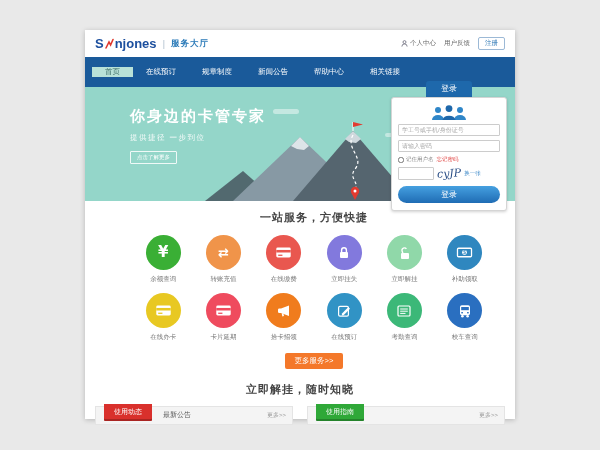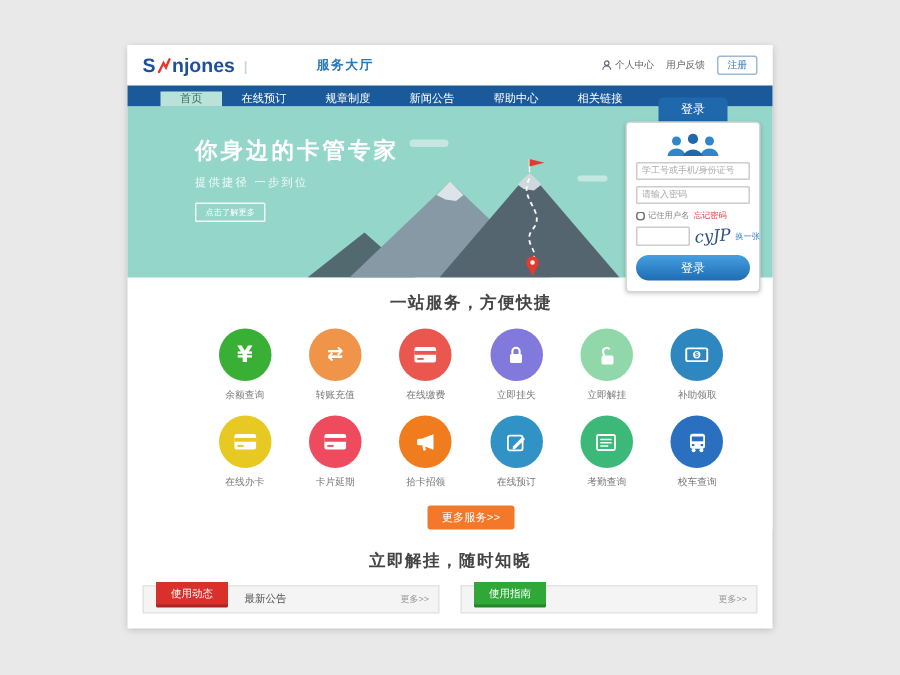--- a/index.html
+++ b/index.html
@@ -12,45 +12,45 @@
   .page{
     position:absolute;left:85px;top:30px;width:430px;height:389px;
     background:#fff;box-shadow:0 1px 5px rgba(0,0,0,.22);
   }
 
   
   .topbar{height:27px;display:flex;align-items:center;padding:0 10px;background:#fff;}
   .logo{display:flex;align-items:center;font-size:13px;font-weight:bold;color:#1c4f9e;}
   .logo .mark{margin:0 1px;display:inline-flex;}
   .logo-divider{color:#c9d4de;font-size:9px;margin:0 6px;}
-  .logo-sub{font-size:8.5px;color:#2a7ab8;letter-spacing:1px;margin-left:40px;}
+  .logo-sub{font-size:8.5px;color:#2a7ab8;letter-spacing:1px;}
   .top-links{margin-left:auto;display:flex;align-items:center;gap:8px;font-size:6.5px;color:#666;}
   .top-link{display:flex;align-items:center;gap:2px;cursor:pointer;}
   .register-btn{border:1px solid #9cb9d6;color:#2f78b5;background:#fff;font-size:6.5px;
     padding:1px 6px;border-radius:2px;cursor:pointer;}
 
   
-  .nav{height:14px;display:flex;align-items:flex-end;padding-left:22px;background:#1a5a9a;}
+  .nav{height:30px;display:flex;align-items:center;padding-left:7px;background:#1a5a9a;}
   .nav-item{color:#fff;font-size:7.5px;display:flex;align-items:center;padding:0 13px;cursor:pointer;}
   .nav-item.active{background:#b9e2d8;color:#3a6b64;}
 
   
   .hero{height:114px;position:relative;background:#94d6c9;}
   .hero-text{position:absolute;left:45px;top:20px;color:#fff;}
   .hero-title{font-size:15px;font-weight:bold;letter-spacing:2px;}
   .hero-sub{font-size:7.5px;margin-top:7px;letter-spacing:1.5px;opacity:.92;}
   .hero-btn{display:inline-block;margin-top:8px;border:1px solid rgba(255,255,255,.85);
     color:#fff;font-size:5.5px;padding:2px 6px;border-radius:1px;cursor:pointer;}
   .cloud{position:absolute;background:#fff;opacity:.45;border-radius:8px;}
   .cloud.c1{left:188px;top:22px;width:26px;height:5px;}
   .cloud.c2{left:300px;top:46px;width:20px;height:4px;}
   .mountains{position:absolute;left:120px;bottom:0;}
 
   
-  .login-panel{position:absolute;top:-6px;right:8px;width:90px;z-index:6;}
+  .login-panel{position:absolute;top:-6px;right:8px;width:116px;z-index:6;}
   .login-tab{width:46px;margin:0 auto;background:#1e68ab;color:#fff;font-size:8px;
     text-align:center;padding:2px 0 3px;border-radius:3px 3px 0 0;cursor:pointer;}
   .login-body{background:#fff;border:1px solid #d5d5d5;border-radius:3px;
     padding:4px 6px 7px;box-shadow:0 1px 3px rgba(0,0,0,.18);}
   .avatars{display:block;margin:2px auto 4px;}
   .login-input{display:block;width:100%;box-sizing:border-box;height:12px;margin-bottom:4px;
     border:1px solid #ccc;border-radius:1px;font-size:6px;padding:1px 3px;color:#444;background:#fff;}
   .login-input::placeholder{color:#aaa;}
   .remember-row{display:flex;align-items:center;font-size:5.5px;color:#888;}
   .remember-row input{width:6px;height:6px;margin:0 2px 0 0;}

